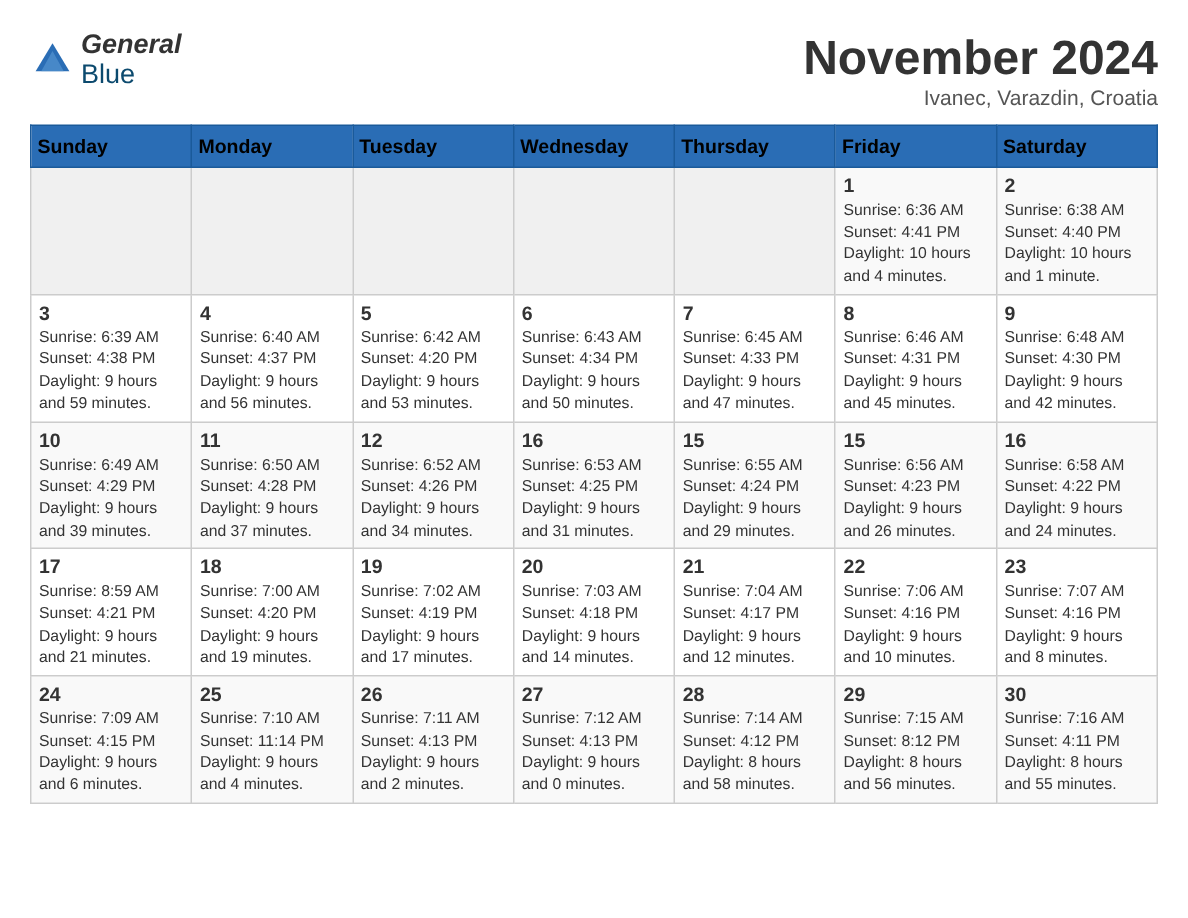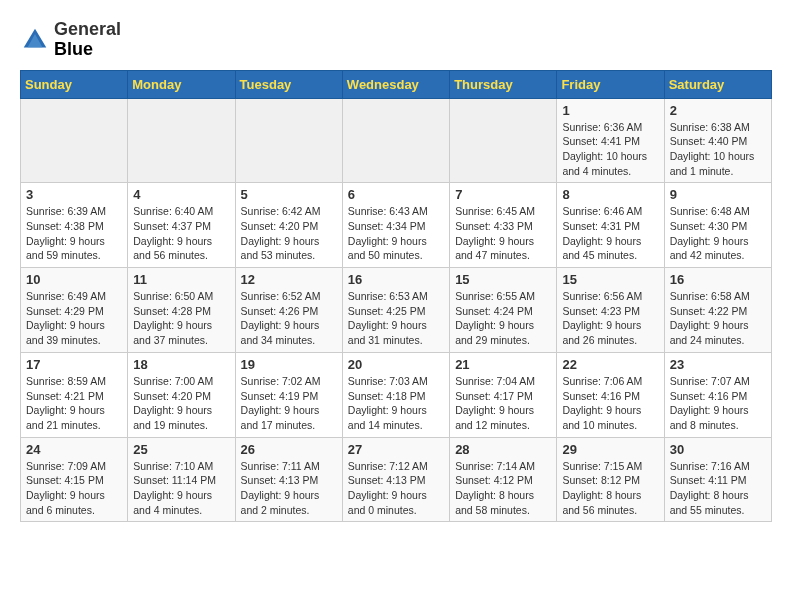--- a/index.html
+++ b/index.html
@@ -23,25 +23,26 @@
     }
     .logo-text {
       display: flex;
       flex-direction: column;
       line-height: 1.1;
     }
     .logo-general {
       font-size: 18px;
       font-weight: bold;
       color: #333;
+      font-style: italic;
     }
     .logo-blue {
       font-size: 18px;
-      font-weight: bold;
-      color: #000000;
+      font-weight: normal;
+      color: #0c4a6e;
     }
     .logo-icon {
       width: 30px;
       height: 30px;
     }
     .title-area {
       text-align: right;
     }
     .month-title {
       font-size: 32px;
@@ -52,21 +53,21 @@
       font-size: 14px;
       color: #555;
     }
     .calendar {
       width: 100%;
       border-collapse: collapse;
       border: 1px solid #ccc;
     }
     .calendar th {
       background: #2a6db5;
-      color: #fde047;
+      color: #000000;
       font-size: 13px;
       font-weight: bold;
       padding: 6px 4px;
       text-align: left;
       border: 1px solid #1a5a9a;
     }
     .calendar td {
       vertical-align: top;
       border: 1px solid #ccc;
       padding: 4px 5px;
@@ -104,20 +105,24 @@
   <div class="logo">
     <svg class="logo-icon" viewBox="0 0 40 40">
       <polygon points="20,5 35,30 5,30" fill="#2a6db5"></polygon>
       <polygon points="20,12 30,30 10,30" fill="#5b9bd5" opacity="0.6"></polygon>
     </svg>
     <div class="logo-text">
       <span class="logo-general">General</span>
       <span class="logo-blue">Blue</span>
     </div>
   </div>
+  <div class="title-area">
+    <div class="month-title">November 2024</div>
+    <div class="location-title">Ivanec, Varazdin, Croatia</div>
+  </div>
 </div>
 
 <table class="calendar">
   <thead>
     <tr>
     <th>Sunday</th>
         <th>Monday</th>
         <th>Tuesday</th>
         <th>Wednesday</th>
         <th>Thursday</th>

